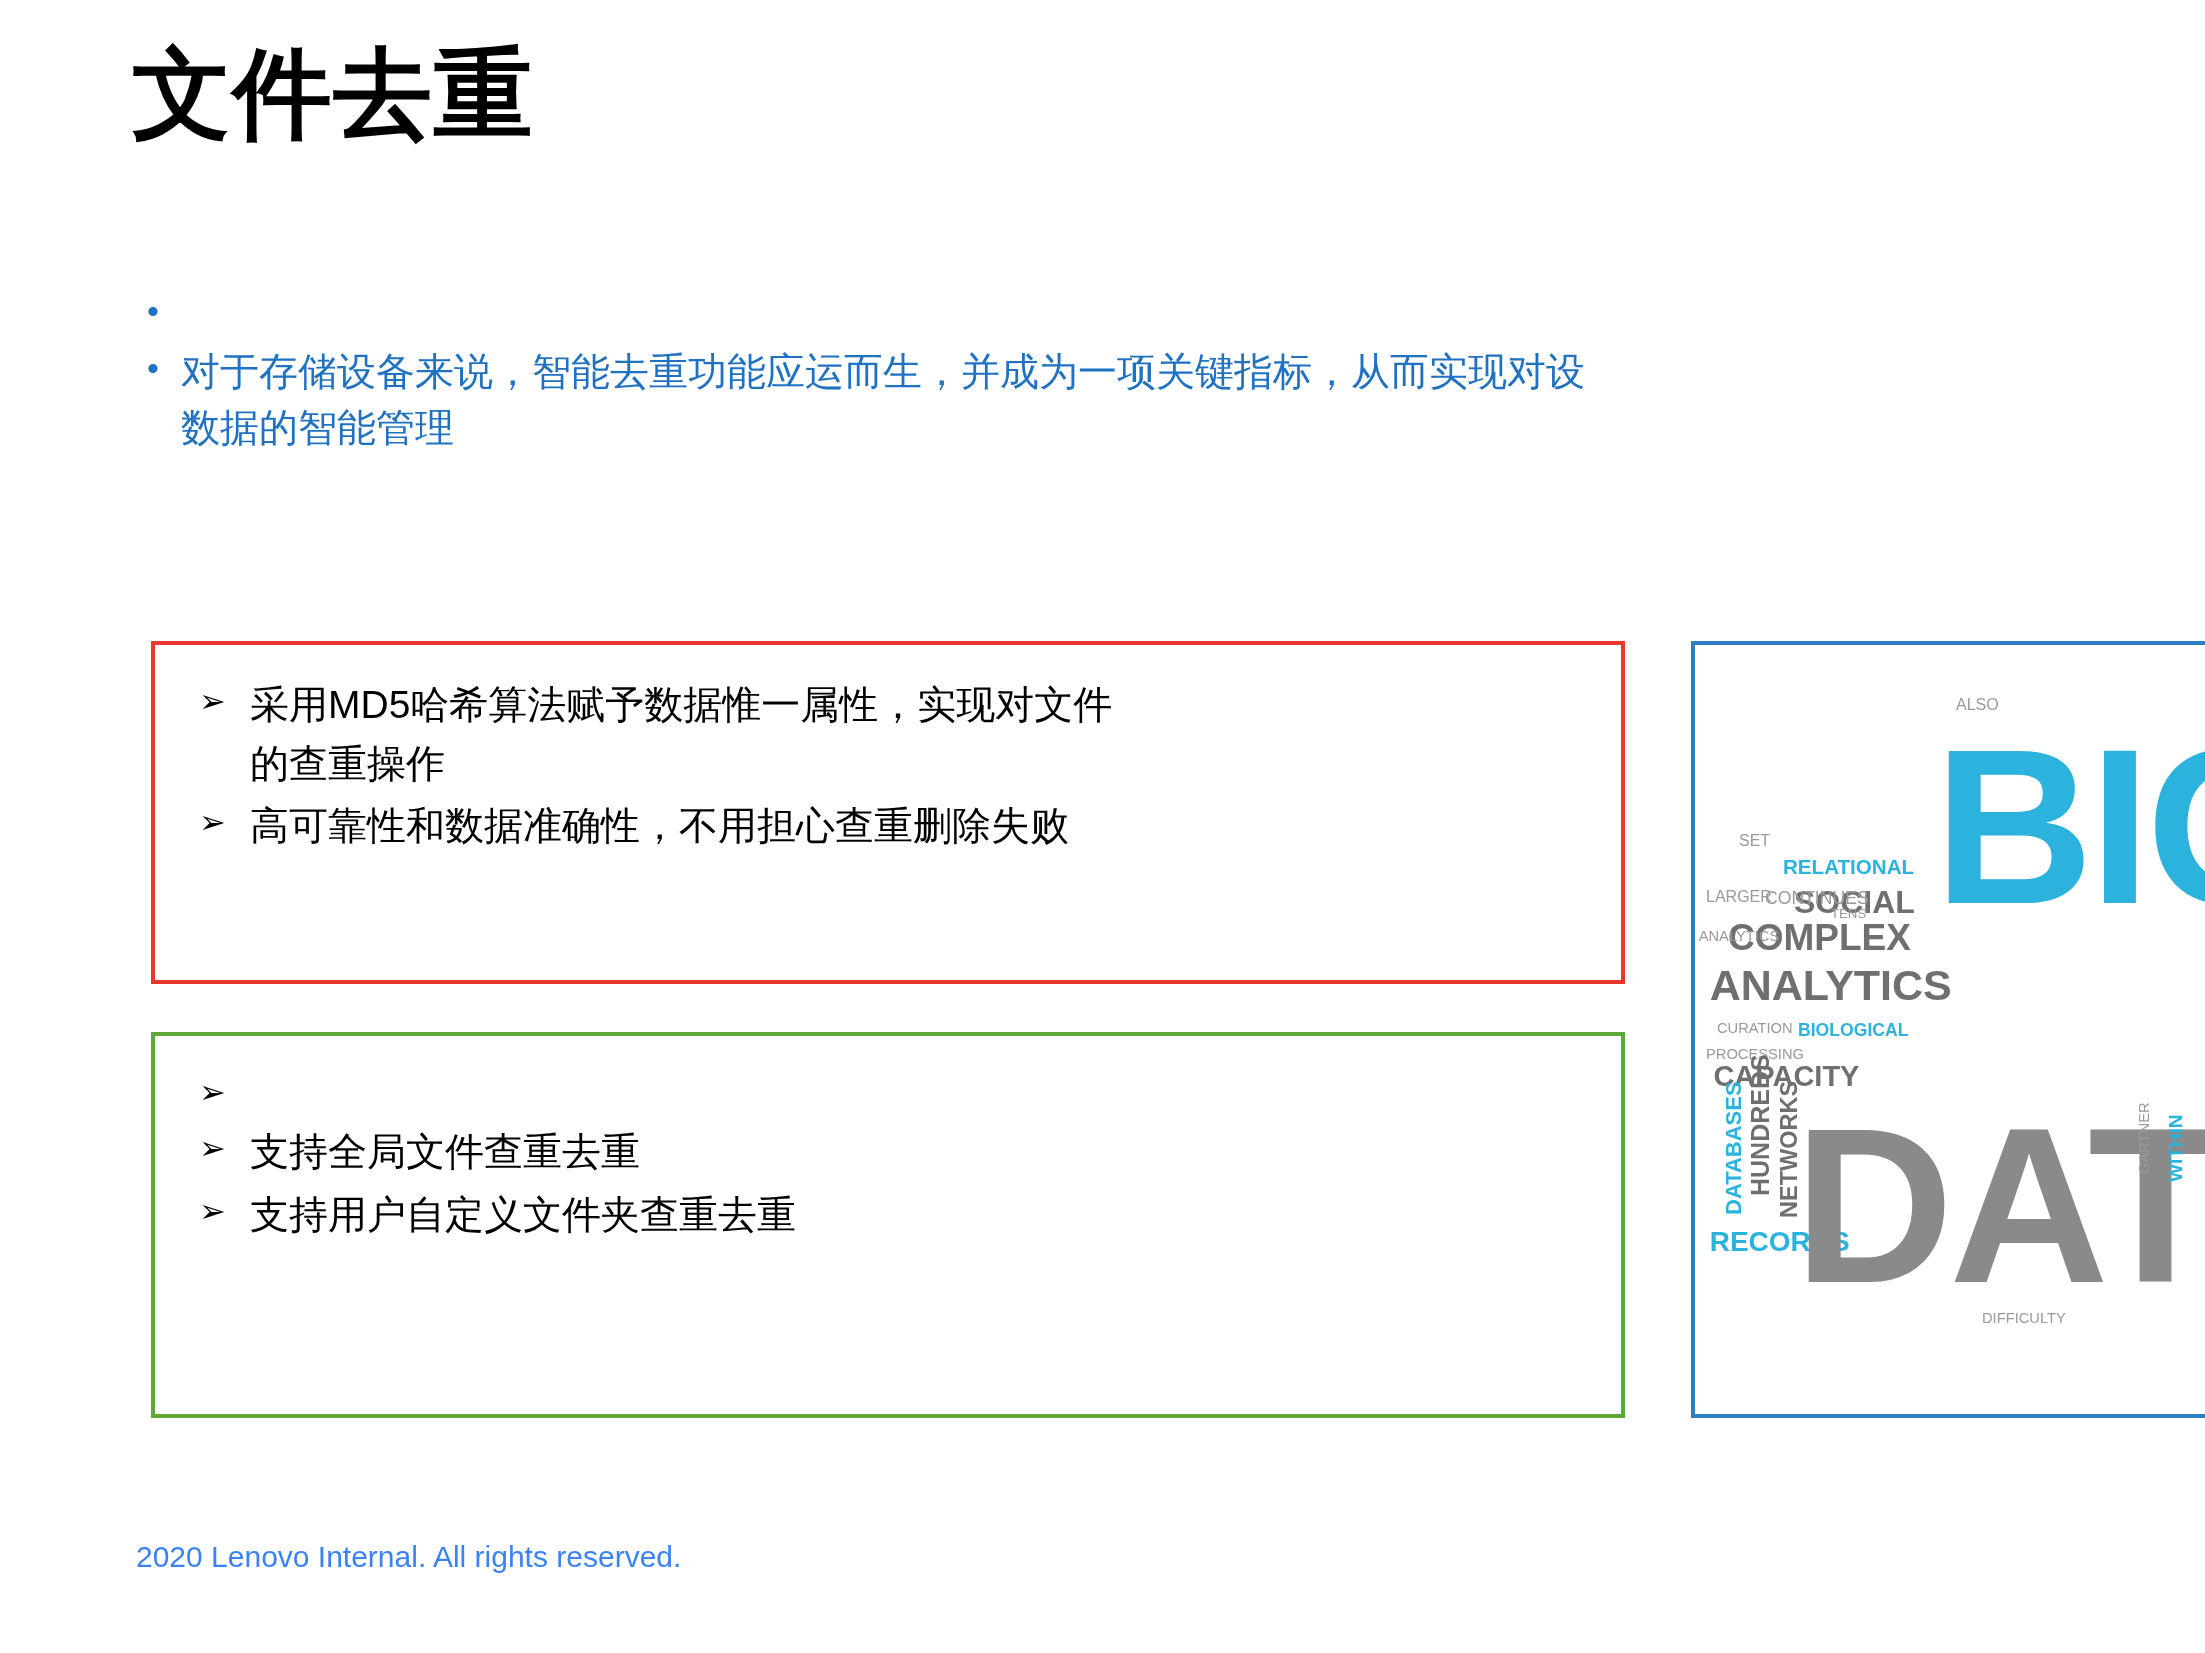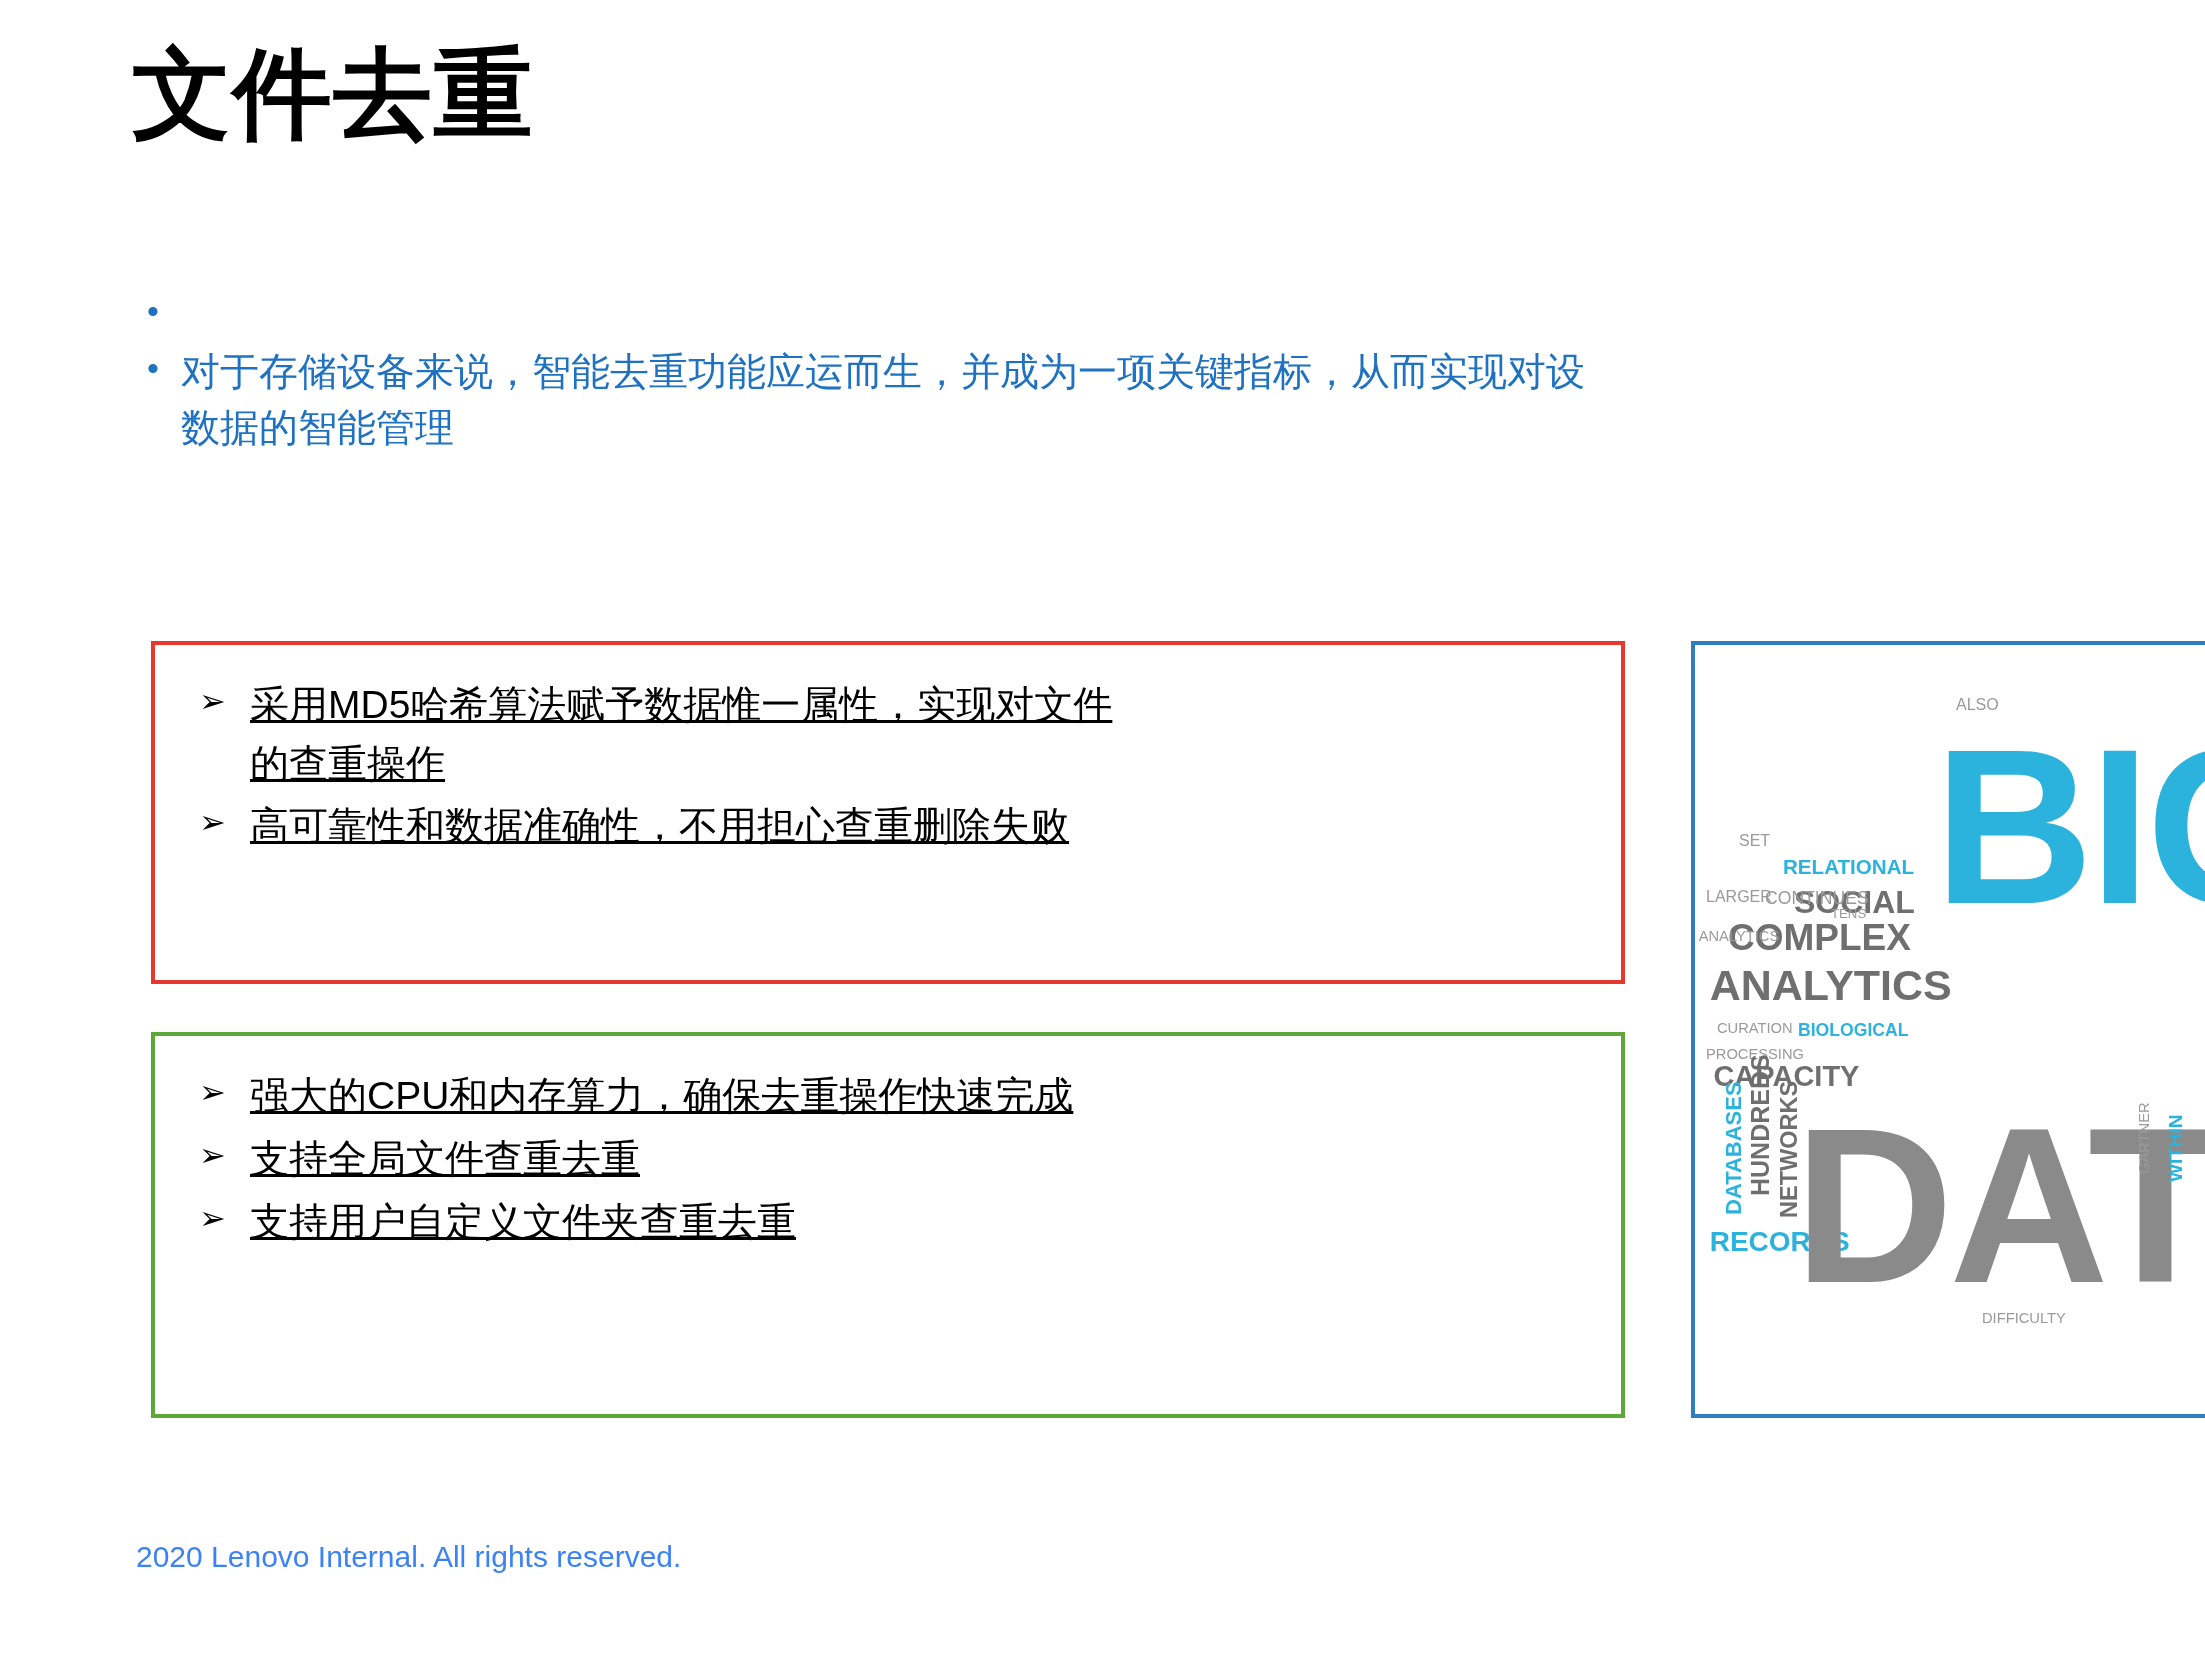--- a/index.html
+++ b/index.html
@@ -97,21 +97,20 @@
   }
   .arrow-glyph {
     min-width: 51px;
     width: 51px;
     font-size: 32px;
     color: #000000;
     line-height: 1.62;
   }
   .arrow-text {
     white-space: pre-wrap;
-    text-decoration: underline;
   }
 
   
   .img-panel {
     position: absolute;
     left: 1691px;
     top: 641px;
     width: 559px;
     height: 777px;
     border: 4.4px solid #2E7FC1;
@@ -169,21 +168,20 @@
         <span class="arrow-glyph">➢</span>
         <span class="arrow-text">高可靠性和数据准确性，不用担心查重删除失败</span>
       </div>
     </div>
   </div>
 
   <div class="box box-green">
     <div class="box-inner">
       <div class="arrow-item">
         <span class="arrow-glyph">➢</span>
-        <span class="arrow-text">强大的CPU和内存算力，确保去重操作快速完成</span>
       </div>
       <div class="arrow-item">
         <span class="arrow-glyph">➢</span>
         <span class="arrow-text">支持全局文件查重去重</span>
       </div>
       <div class="arrow-item">
         <span class="arrow-glyph">➢</span>
         <span class="arrow-text">支持用户自定义文件夹查重去重</span>
       </div>
     </div>

